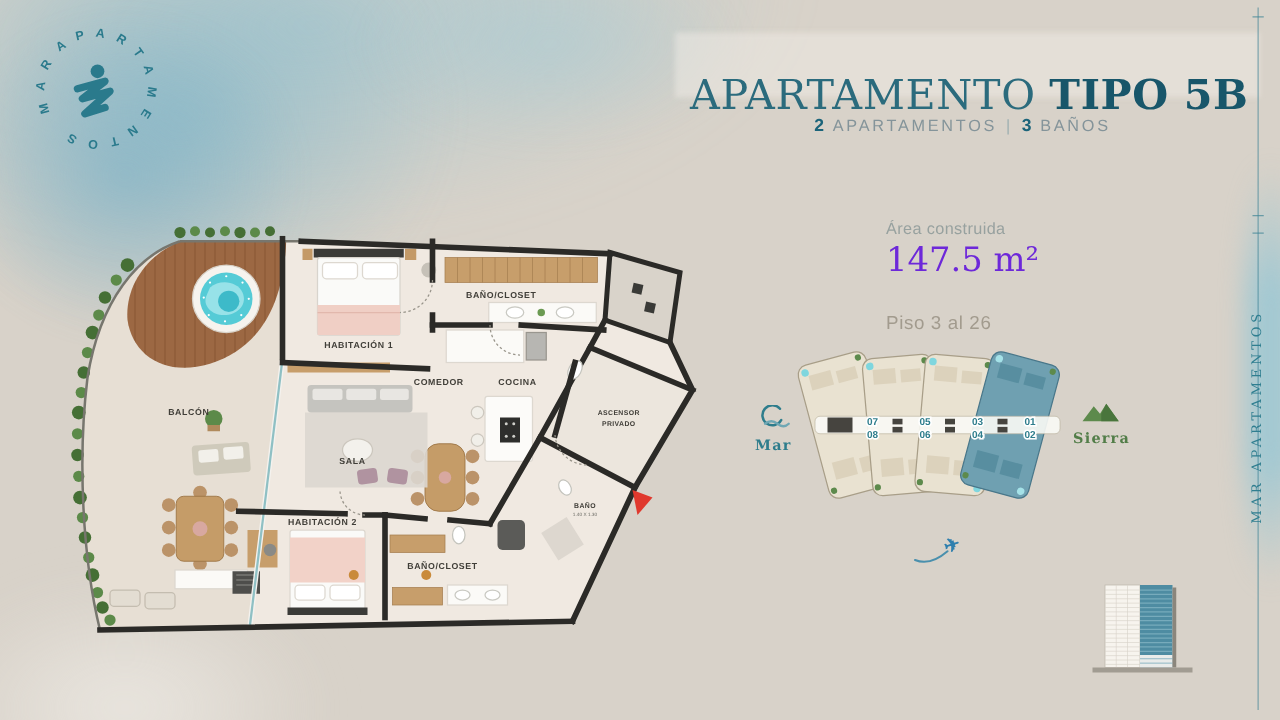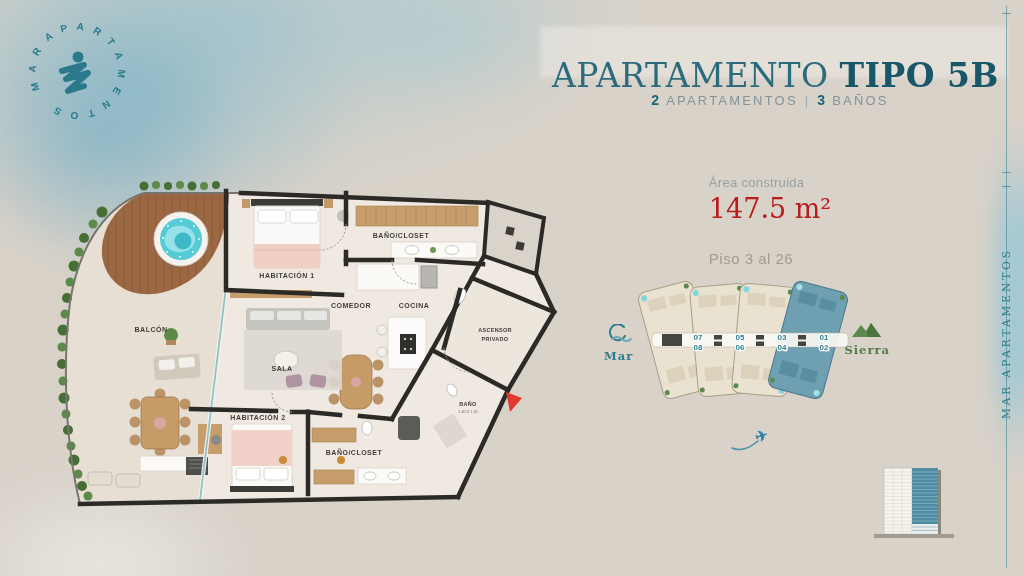--- a/index.html
+++ b/index.html
@@ -24,28 +24,28 @@
   
   .title{left:552px;top:28px;width:436px;text-align:center;
          font-family:"DejaVu Serif",serif;font-size:33px;color:#2b6b7d;letter-spacing:.5px;white-space:nowrap;margin-top:28px;}
   .title b{color:#18566a;font-weight:700;}
   .subtitle{left:560px;top:92px;width:420px;display:flex;justify-content:center;align-items:center;gap:7px;
             font-size:13px;letter-spacing:2.2px;color:#84949a;}
   .subtitle .num{color:#1b647a;font-weight:bold;font-size:14px;letter-spacing:0;}
   .subtitle .div{color:#9fb0b2;font-weight:300;}
   .areas{left:560px;top:134px;width:420px;display:flex;justify-content:center;gap:46px;text-align:left;margin-top:41px;}
   .areas .lab{font-size:13px;color:#97a19f;letter-spacing:.3px;}
-  .areas .val{font-family:"DejaVu Serif",serif;font-size:27px;color:#b91c1c;margin-top:3px;}
+  .areas .val{font-family:"DejaVu Serif",serif;font-size:27px;color:#6d28d9;margin-top:3px;}
   
   .locator{left:598px;top:250px;width:306px;height:210px;}
   .floors{position:absolute;left:0;top:0;width:100%;text-align:center;font-size:15px;color:#a29b8e;letter-spacing:.5px;}
   .compass{position:absolute;text-align:center;font-family:"DejaVu Serif",serif;font-weight:bold;}
   .compass .t{font-size:11.5px;letter-spacing:1px;margin-top:1px;}
   .mar{left:6px;top:74px;color:#2e7d8c;}
-  .sierra{right:14px;top:72px;color:#527d48;}
+  .sierra{right:0px;top:72px;color:#527d48;}
   .aero{left:0;right:0;bottom:4px;color:#1e6478;}
   
   .vline{left:1006px;top:6px;width:1px;height:562px;background:#3f8496;opacity:.6;}
   .tick{position:absolute;width:9px;height:1px;background:#3f8496;opacity:.7;}
   .vtext{right:12px;top:248px;writing-mode:vertical-rl;transform:rotate(180deg);
          font-family:"DejaVu Serif",serif;font-size:10.5px;letter-spacing:3px;color:#2f7e90;}
   
   svg text{font-family:"Liberation Sans",sans-serif;}
   .fp-lbl{font-size:7px;font-weight:600;fill:#403e38;letter-spacing:.5px;}
   .fp-sm{font-size:5.5px;font-weight:600;fill:#403e38;letter-spacing:.3px;}

